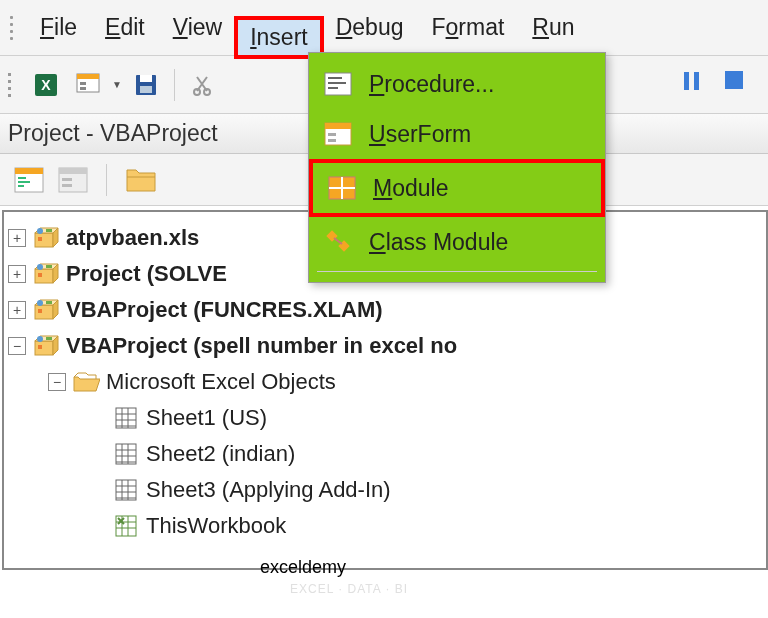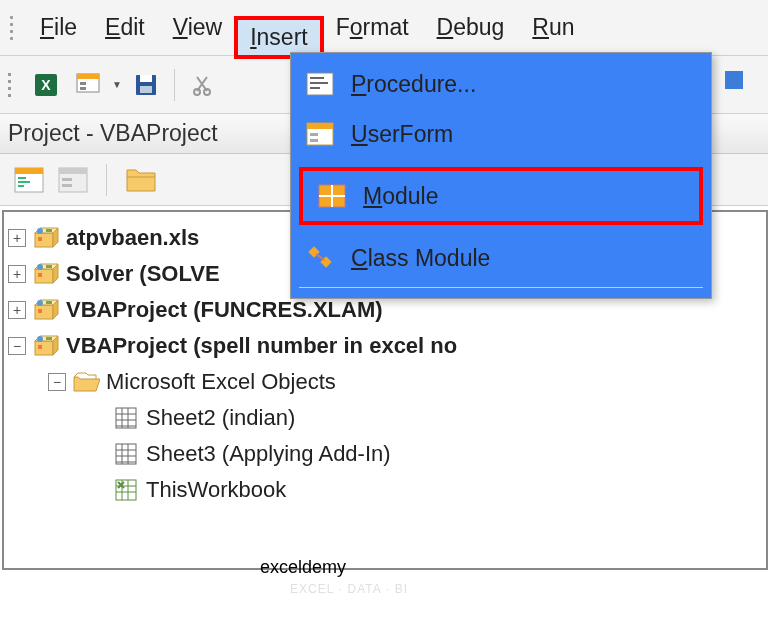--- a/index.html
+++ b/index.html
@@ -32,26 +32,26 @@
 .tree-wrap { border: 2px solid #888; margin: 4px 0 0 2px; padding: 8px 4px; height: 360px; overflow: hidden; background: #fff; }
 .tree { font-size: 22px; color: #222; }
 .node { display: flex; align-items: center; height: 36px; white-space: nowrap; }
 .expander { width: 18px; height: 18px; border: 1px solid #888; display: flex; align-items: center; justify-content: center; font-size: 14px; color: #555; margin-right: 6px; background: #fff; flex-shrink: 0; }
 .node-icon { width: 28px; height: 28px; margin-right: 6px; flex-shrink: 0; display: flex; align-items: center; justify-content: center; }
 .bold { font-weight: 700; }
 .indent-1 { padding-left: 40px; }
 .indent-2 { padding-left: 80px; }
 
 
-.dropdown { position: absolute; top: 52px; left: 290px; width: 422px; background: #3b82f6; border: 1px solid #999; box-shadow: 3px 3px 8px rgba(0,0,0,.25); padding: 6px 0; z-index: 10; }
+.dropdown { position: absolute; top: 52px; left: 308px; width: 298px; background: #84cc16; border: 1px solid #999; box-shadow: 3px 3px 8px rgba(0,0,0,.25); padding: 6px 0; z-index: 10; }
 .dd-item { display: flex; align-items: center; height: 50px; padding: 0 14px; font-size: 23px; color: #222; gap: 16px; }
 .dd-icon { width: 30px; height: 30px; display: flex; align-items: center; justify-content: center; flex-shrink: 0; }
 .dd-sep { height: 1px; background: #ccc; margin: 4px 8px; }
 .dd-item u { text-decoration: underline; }
-.dd-hi { box-shadow: 0 0 0 4px #ff0000; margin: 12px; }
+.dd-hi { box-shadow: 0 0 0 4px #ff0000; margin: 4px; }
 
 
 .right-controls { position: absolute; top: 70px; right: 24px; display: flex; gap: 22px; }
 
 
 .watermark { position: absolute; bottom: 40px; left: 260px; font-size: 18px; color: #000000; }
 .watermark-sub { position: absolute; bottom: 22px; left: 290px; font-size: 12px; color: #e0e0e0; letter-spacing: 1px; }
 
 
 svg { display: block; }
@@ -63,22 +63,22 @@
   <div class="grip">
       <span></span>
       <span></span>
       <span></span>
       <span></span>
     </div>
   <div class="menu-item"><u></u><span><u>F</u>ile</span></div>
   <div class="menu-item"><span><u>E</u>dit</span></div>
   <div class="menu-item"><span><u>V</u>iew</span></div>
   <div class="menu-item active hi-red"><span><u>I</u>nsert</span></div>
+  <div class="menu-item"><span><u>D</u>ebug</span></div>
   <div class="menu-item"><span>F<u>o</u>rmat</span></div>
-  <div class="menu-item"><span><u>D</u>ebug</span></div>
   <div class="menu-item"><span><u>R</u>un</span></div>
 </div>
 
 <div class="toolbar">
   <div class="tb-grip">
       <span></span>
       <span></span>
       <span></span>
       <span></span>
     </div>
@@ -166,21 +166,21 @@
         <span class="node-icon">
           <svg width="28" height="26">
             <rect x="3" y="8" width="18" height="14" fill="#f7c968" stroke="#c79a3a"></rect>
             <path d="M3 8 L8 3 L26 3 L21 8 Z" fill="#fce9b8" stroke="#c79a3a"></path>
             <path d="M21 8 L26 3 L26 17 L21 22 Z" fill="#e8b850" stroke="#c79a3a"></path>
             <circle cx="8" cy="6" r="3" fill="#5b9bd5"></circle>
             <rect x="14" y="4" width="6" height="3" fill="#70ad47"></rect>
             <rect x="6" y="12" width="4" height="4" fill="#ed7d31"></rect>
           </svg>
         </span>
-        <span class="bold">Solver (SOLVE</span>
+        <span class="bold">Project (SOLVE</span>
       </div>
       <div class="node indent-0">
         <span class="expander">+</span>
         <span class="node-icon">
           <svg width="28" height="26">
             <rect x="3" y="8" width="18" height="14" fill="#f7c968" stroke="#c79a3a"></rect>
             <path d="M3 8 L8 3 L26 3 L21 8 Z" fill="#fce9b8" stroke="#c79a3a"></path>
             <path d="M21 8 L26 3 L26 17 L21 22 Z" fill="#e8b850" stroke="#c79a3a"></path>
             <circle cx="8" cy="6" r="3" fill="#5b9bd5"></circle>
             <rect x="14" y="4" width="6" height="3" fill="#70ad47"></rect>
@@ -205,20 +205,30 @@
       </div>
       <div class="node indent-1">
         <span class="expander">−</span>
         <span class="node-icon">
           <svg width="28" height="22">
             <path d="M2 6 L2 20 L24 20 L28 8 L8 8 L6 6 Z" fill="#f7c968" stroke="#c79a3a"></path>
             <path d="M2 6 L6 2 L14 2 L16 4 L24 4 L24 8" fill="none" stroke="#c79a3a"></path>
           </svg>
         </span>
         <span class="">Microsoft Excel Objects</span>
+      </div>
+      <div class="node indent-2">
+        <span style="width:24px;display:inline-block"></span>
+        <span class="node-icon">
+          <svg width="24" height="24">
+            <rect x="2" y="2" width="20" height="20" fill="#fff" stroke="#666"></rect>
+            <path d="M2 8 H22 M2 14 H22 M2 20 H22 M8 2 V22 M14 2 V22" stroke="#666" stroke-width="1"></path>
+          </svg>
+        </span>
+        <span class="">Sheet1 (US)</span>
       </div>
       <div class="node indent-2">
         <span style="width:24px;display:inline-block"></span>
         <span class="node-icon">
           <svg width="24" height="24">
             <rect x="2" y="2" width="20" height="20" fill="#fff" stroke="#666"></rect>
             <path d="M2 8 H22 M2 14 H22 M2 20 H22 M8 2 V22 M14 2 V22" stroke="#666" stroke-width="1"></path>
           </svg>
         </span>
         <span class="">Sheet2 (indian)</span>

